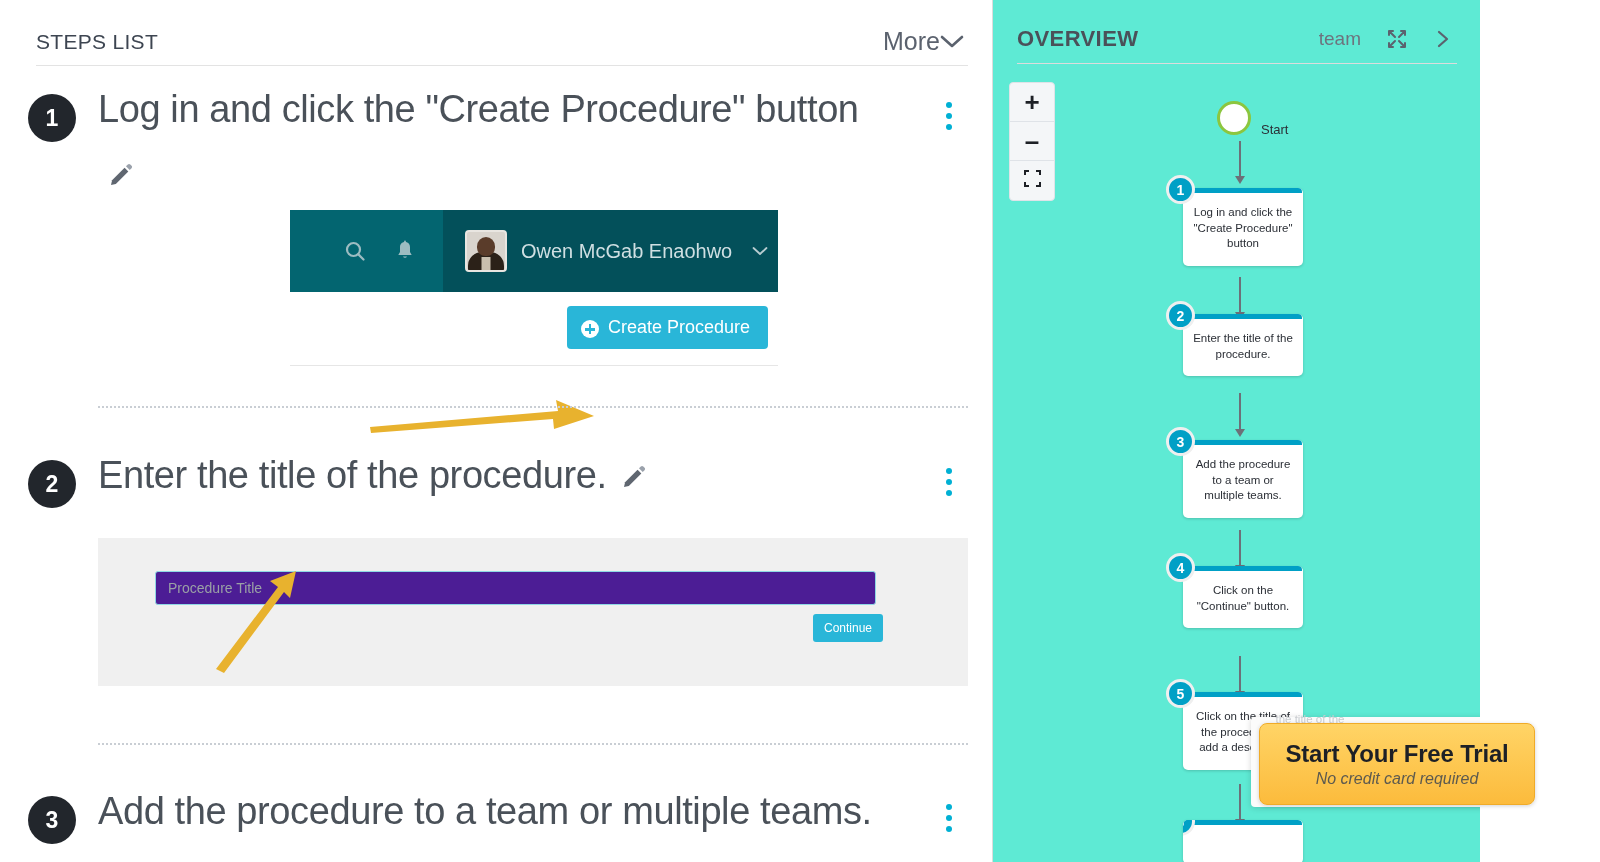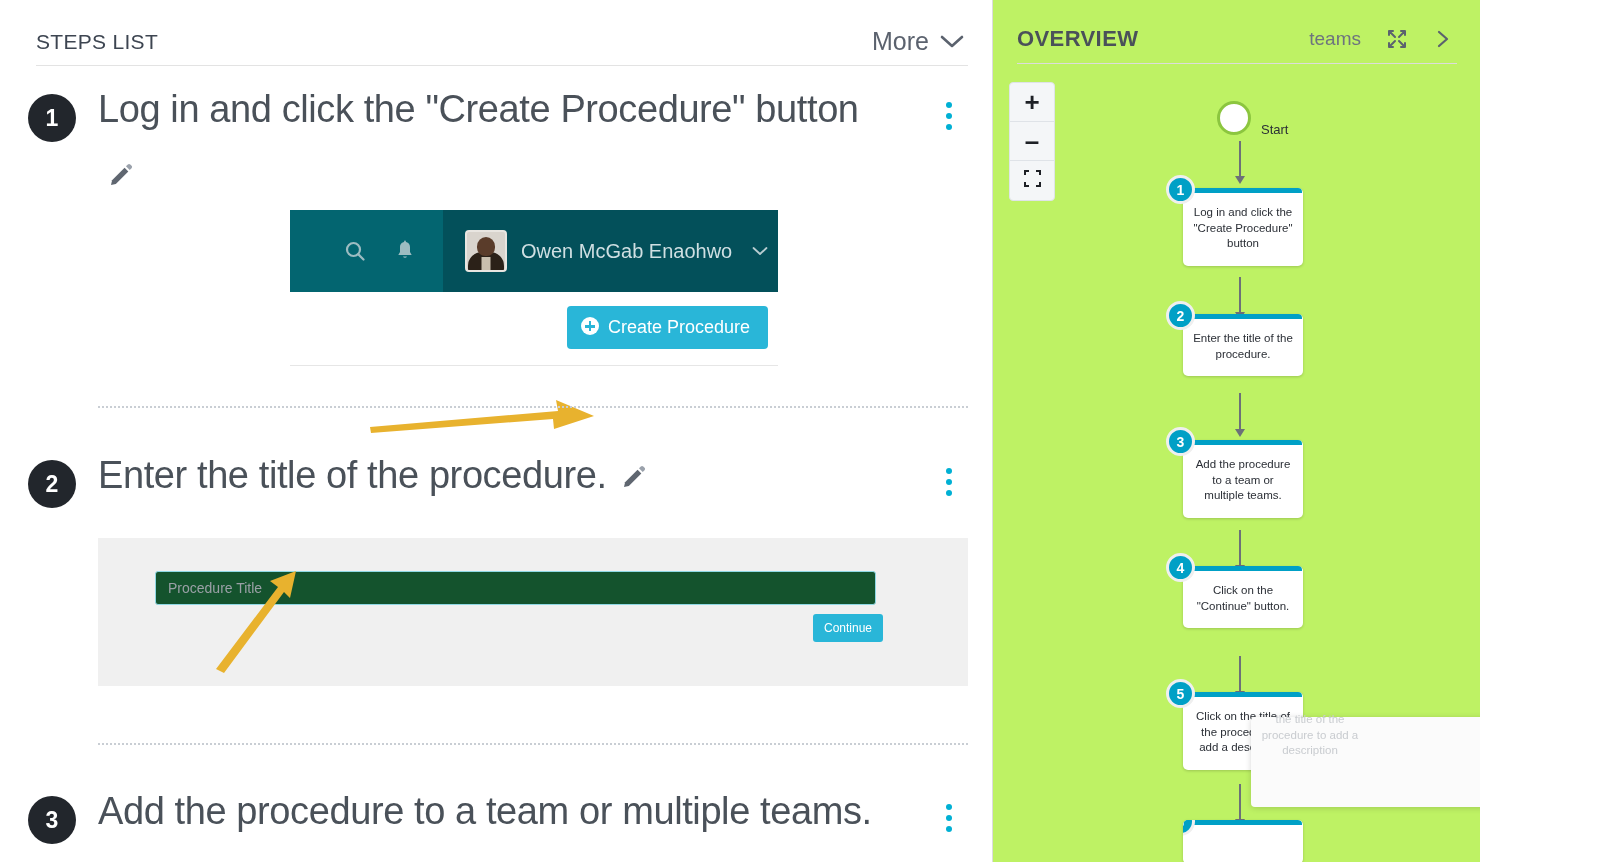--- a/index.html
+++ b/index.html
@@ -24,21 +24,21 @@
   .steps-header {
     position: absolute; left: 36px; top: 18px;
     width: 932px; height: 48px;
     border-bottom: 1px solid #e3e3e3;
     display: flex; align-items: center; justify-content: space-between;
   }
   .steps-title {
     font-size: 21px; font-weight: normal; letter-spacing: 0.3px;
     color: #3d4551;
   }
-  .more-wrap { display: flex; align-items: center; gap: 11px; padding-right: 4px; }
+  .more-wrap { display: flex; align-items: center; padding-right: 4px; }
   .more-label { font-size: 25px; color: #5b626e; font-weight: normal; }
   .chev-down {
     width: 24px; height: 14px; position: relative; display:inline-block;
   }
   .chev-down svg { display:block; }
 
   
   .step { position: absolute; left: 0; width: 992px; }
   .step-headrow { position: relative; height: 64px; }
   .step-num {
@@ -108,21 +108,21 @@
   .username { color: #cfdfe2; font-size: 20px; white-space: nowrap; }
   .nb-caret { margin-left: 6px; }
 
   .shot1-body {
     background: #ffffff; padding: 14px 10px 16px 10px;
     display: flex; justify-content: flex-end; border-bottom: 1px solid #e6e6e6;
   }
   .btn-create {
     background: #29b6d8; color: #ffffff; border: none; border-radius: 4px;
     font-size: 18px; padding: 11px 18px 11px 14px;
-    display: flex; align-items: flex-start; gap: 9px; cursor: pointer;
+    display: flex; align-items: flex-end; gap: 9px; cursor: pointer;
     font-family: "Liberation Sans", sans-serif;
   }
   .plus-circ {
     width: 18px; height: 18px; border-radius: 50%; background: #ffffff;
     position: relative; flex: 0 0 auto;
   }
   .plus-circ:before, .plus-circ:after {
     content:""; position:absolute; background:#29b6d8;
   }
   .plus-circ:before { left: 4px; top: 8px; width: 10px; height: 2.5px; }
@@ -132,37 +132,37 @@
   .arrow1 { position: absolute; left: 368px; top: 303px; width: 230px; height: 38px; }
 
   
   .shot2 {
     position: absolute; left: 98px; top: 538px;
     width: 870px; height: 148px; background: #f0f0f0;
   }
   .title-input {
     position: absolute; left: 57px; top: 33px;
     width: 721px; height: 34px;
-    background: #14532d; border: 1px solid #8fd8e4; border-radius: 3px;
+    background: #4c1d95; border: 1px solid #8fd8e4; border-radius: 3px;
     padding: 0 12px; font-size: 14px; color: #9aa0a6;
     font-family: "Liberation Sans", sans-serif;
     display: flex; align-items: center;
   }
   .btn-continue {
     position: absolute; left: 715px; top: 76px;
     background: #29b6d8; color: #fff; border: none; border-radius: 3px;
     font-size: 12px; padding: 7px 11px; cursor: pointer;
     font-family: "Liberation Sans", sans-serif;
   }
   .arrow2 { position: absolute; left: 210px; top: 565px; width: 100px; height: 110px; }
 
   
   .right-col {
     position: absolute; left: 992px; top: 0;
-    width: 488px; height: 862px; background: #bef264;
+    width: 488px; height: 862px; background: #5eead4;
     border-left: 1px solid #dcdcdc;
     overflow: hidden;
   }
   .ov-header {
     position: absolute; left: 24px; top: 14px; width: 440px; height: 50px;
     border-bottom: 1px solid #dcdcdc;
     display: flex; align-items: center; justify-content: space-between;
   }
   .ov-title { font-size: 22px; font-weight: bold; color: #4a5159; letter-spacing: .4px; }
   .ov-actions { display: flex; align-items: center; gap: 26px; padding-right: 4px; }
@@ -372,21 +372,21 @@
       </div>
     </div>
 
   </div>
 
   <div class="right-col">
 
     <div class="ov-header">
       <div class="ov-title">OVERVIEW</div>
       <div class="ov-actions">
-        <span class="ov-print">teams</span>
+        <span class="ov-print">team</span>
         <span class="ov-ic">
           <svg width="20" height="20" viewBox="0 0 20 20">
             <path d="M2 2 L8 8 M2 2 L2 6 M2 2 L6 2" stroke="#5b626e" stroke-width="2" fill="none" stroke-linecap="round"></path>
             <path d="M18 2 L12 8 M18 2 L18 6 M18 2 L14 2" stroke="#5b626e" stroke-width="2" fill="none" stroke-linecap="round"></path>
             <path d="M2 18 L8 12 M2 18 L2 14 M2 18 L6 18" stroke="#5b626e" stroke-width="2" fill="none" stroke-linecap="round"></path>
             <path d="M18 18 L12 12 M18 18 L18 14 M18 18 L14 18" stroke="#5b626e" stroke-width="2" fill="none" stroke-linecap="round"></path>
           </svg>
         </span>
         <span class="ov-ic">
           <svg width="20" height="20" viewBox="0 0 20 20">
@@ -462,14 +462,18 @@
         <div class="txt"></div>
       </div>
 
     </div>
 
     <div class="trial-shell"></div>
   </div>
 
   <div class="ghost-txt">the title of the procedure to add a description</div>
 
+  <div class="trial-card">
+    <div class="trial-h">Start Your Free Trial</div>
+    <div class="trial-s">No credit card required</div>
+  </div>
 
 </div>
 
 </body></html>

